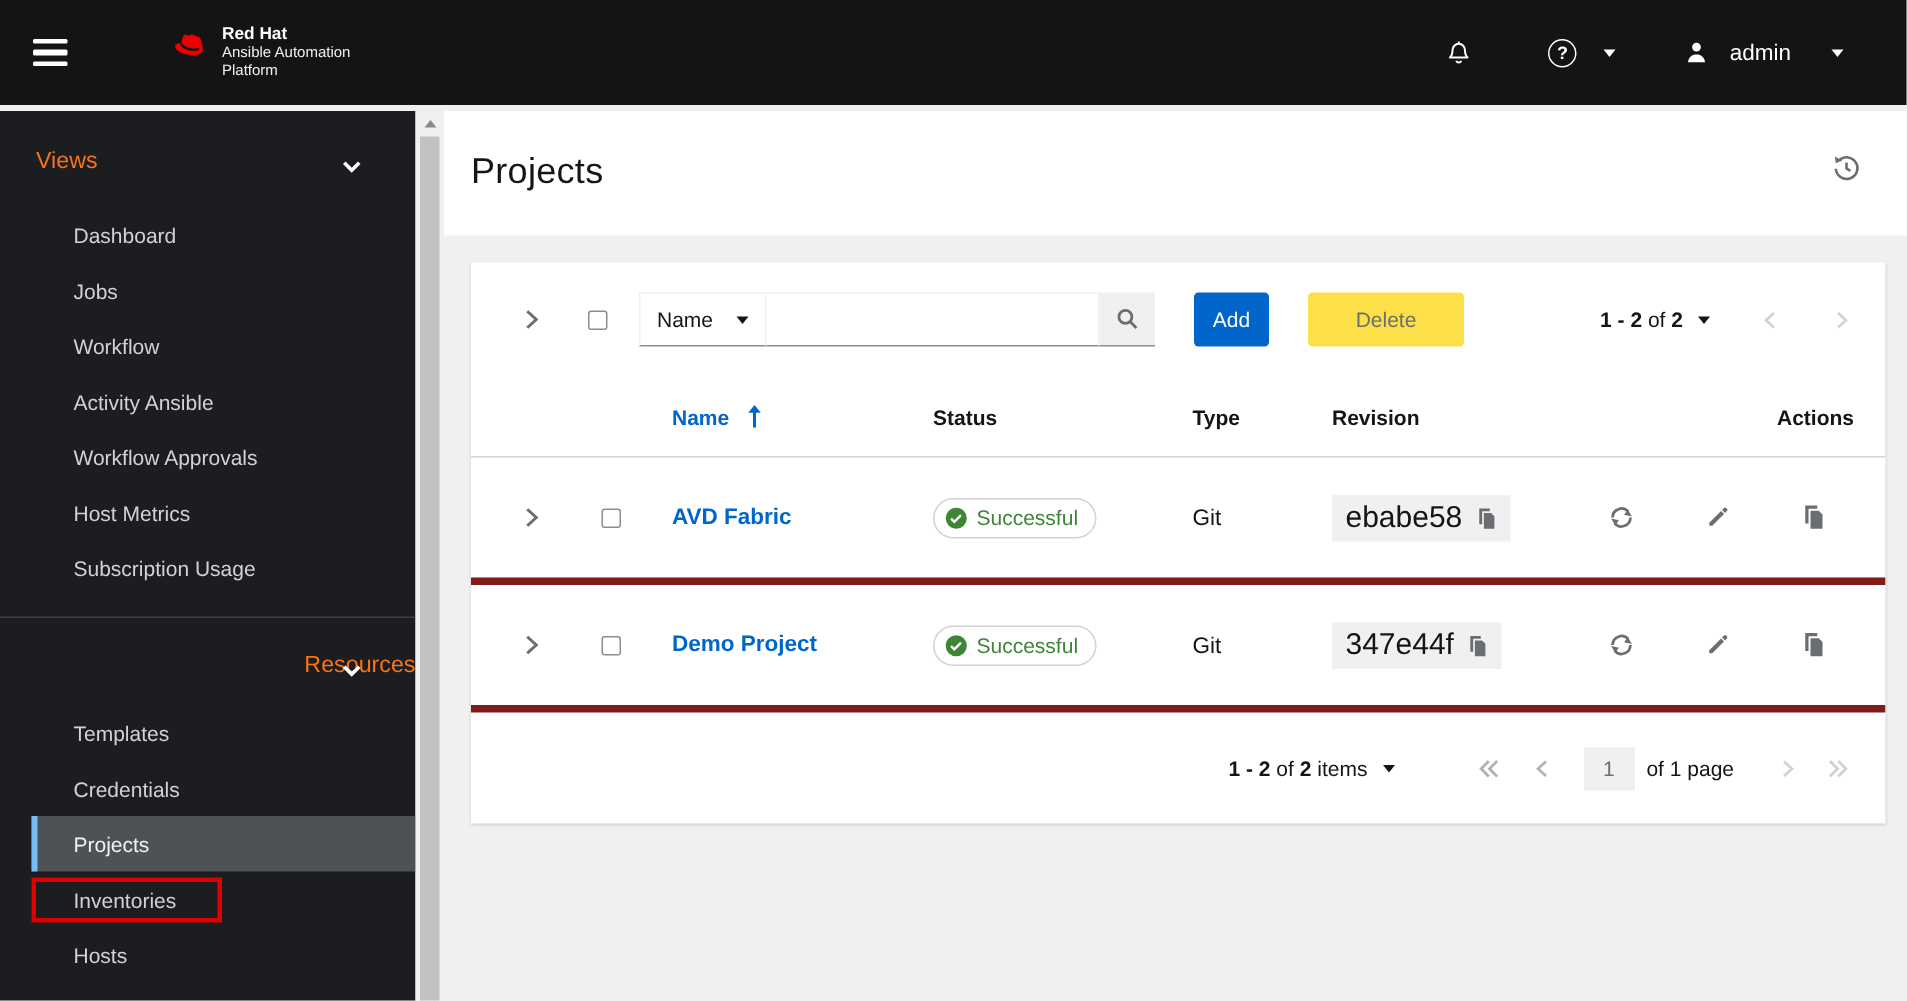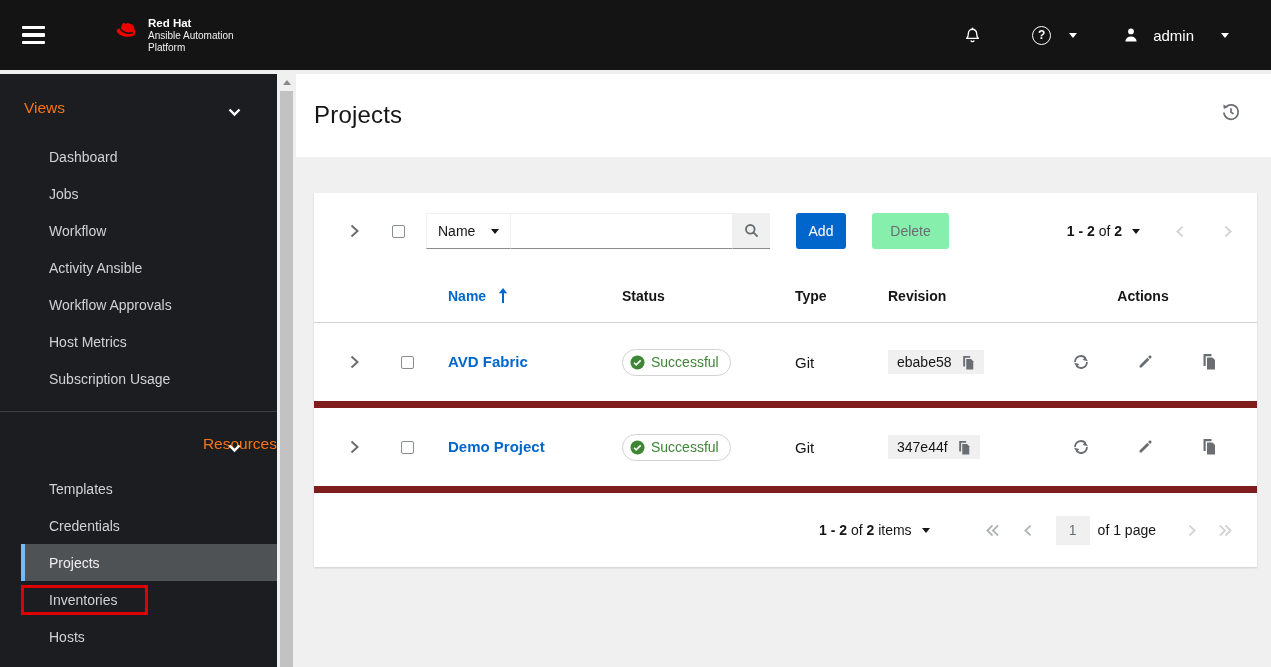--- a/index.html
+++ b/index.html
@@ -48,21 +48,21 @@
   .sb-thumb { position:absolute; top:17px; bottom:0; left:3px; width:13px; background:#c2c2c2; }
 
   
   .main { position:absolute; top:74px; left:296px; width:975px; height:593px;
     background:#f0f0f0; }
   .page-header { height:83px; background:#fff; position:relative; }
   .page-title { position:absolute; left:18px; top:27px; font-size:24px; font-weight:500;
     letter-spacing:.2px; color:#151515; }
   .history-btn { position:absolute; right:30px; top:28px; width:20px; height:20px; cursor:pointer; }
 
-  .card { margin:36px 14px 0 18px; width:943px; height:374px; background:#fff;
+  .card { margin:18px 14px 0 18px; width:943px; height:374px; background:#fff;
     box-shadow:0 1px 2px rgba(3,3,3,.14); display:flex; flex-direction:column; overflow:hidden; }
 
   
   .toolbar { height:76px; display:flex; align-items:center; padding:0 25px 0 24px; }
   .expand-btn { width:32px; height:32px; display:flex; align-items:center; justify-content:center;
     color:#6a6e73; cursor:pointer; }
   .checkbox { width:13px; height:13px; background:#fff; border:1px solid #8a8d90; border-radius:2px;
     cursor:pointer; }
   .toolbar .checkbox { margin-left:22px; }
   .filter-group { display:flex; margin-left:21px; height:36px; }
@@ -71,43 +71,43 @@
     cursor:pointer; }
   .caret-down-dark { width:0; height:0; border-left:4.5px solid transparent;
     border-right:4.5px solid transparent; border-top:5px solid #151515; }
   .search-input { width:222px; border:1px solid #f0f0f0; border-left:none; border-bottom:1px solid #8a8d90;
     font-size:14px; padding:0 8px; outline:none; font-family:"Liberation Sans",sans-serif; }
   .search-btn { width:37px; background:#f0f0f0; border:none; border-bottom:1px solid #8a8d90;
     display:flex; align-items:center; justify-content:center; color:#6a6e73; cursor:pointer; }
   .btn { height:36px; border:none; border-radius:3px; font-size:14px; cursor:pointer;
     font-family:"Liberation Sans",sans-serif; }
   .btn-add { margin-left:26px; width:50px; background:#0066cc; color:#fff; }
-  .btn-delete { margin-left:26px; width:77px; background:#86efac; color:#6a6e73; cursor:default; }
+  .btn-delete { margin-left:26px; width:104px; background:#fde047; color:#6a6e73; cursor:default; }
   .top-pagination { margin-left:auto; display:flex; align-items:center; font-size:14px; }
   .pg-text b { font-weight:bold; }
   .pg-caret { margin-left:10px; cursor:pointer; }
   .pg-nav { color:#d2d2d2; display:flex; align-items:center; justify-content:center; }
 
   
   .tgrid { display:grid; grid-template-columns:44px 66px 174px 173px 93px 1fr 190px;
     align-items:center; padding-left:24px; }
   .thead { height:54px; font-size:14px; font-weight:bold; border-bottom:1px solid #d2d2d2; }
   .th-name { color:#0066cc; display:flex; align-items:center; gap:12px; cursor:pointer; }
-  .th-actions { text-align:center; padding-right:38px; }
-  .trow { height:85px; border-bottom:7px solid #7f1d1d; }
+  .th-actions { text-align:right; padding-right:21px; }
+  .trow { height:85px; border-bottom:5px solid #7f1d1d; }
   .row-chevron { color:#6a6e73; display:flex; align-items:center; cursor:pointer; width:32px;
     justify-content:center; }
   .cell-check { display:flex; }
   .cell-check .checkbox { margin-left:19px; }
   .name-link { color:#0066cc; font-size:15px; font-weight:bold; text-decoration:none; cursor:pointer; }
   .badge { display:inline-flex; align-items:center; gap:6px; height:27px; padding:0 11px 0 7px;
     border:1px solid #d2d2d2; border-radius:14px; color:#3e8635; font-size:14px; background:#fff; }
   .cell-type { font-size:15px; }
   .rev-chip { display:inline-flex; align-items:center; gap:9px; background:#f0f0f0;
-    padding:4px 9px; font-size:14px; color:#151515; }
+    padding:4px 9px; font-size:20px; color:#151515; }
   .rev-copy { color:#6a6e73; cursor:pointer; display:flex; }
   .cell-actions { display:flex; justify-content:flex-end; gap:47px; padding-right:40px; color:#6a6e73; }
   .action-btn { cursor:pointer; display:flex; }
 
   
   .foot { flex:1; display:flex; align-items:center; justify-content:flex-end;
     padding-right:25px; font-size:14px; }
   .foot .pg-text b { font-weight:bold; }
   .page-box { margin-left:24px; width:34px; height:29px; background:#f0f0f0; border:none;
     text-align:center; font-size:14px; color:#6a6e73; font-family:"Liberation Sans",sans-serif; }

